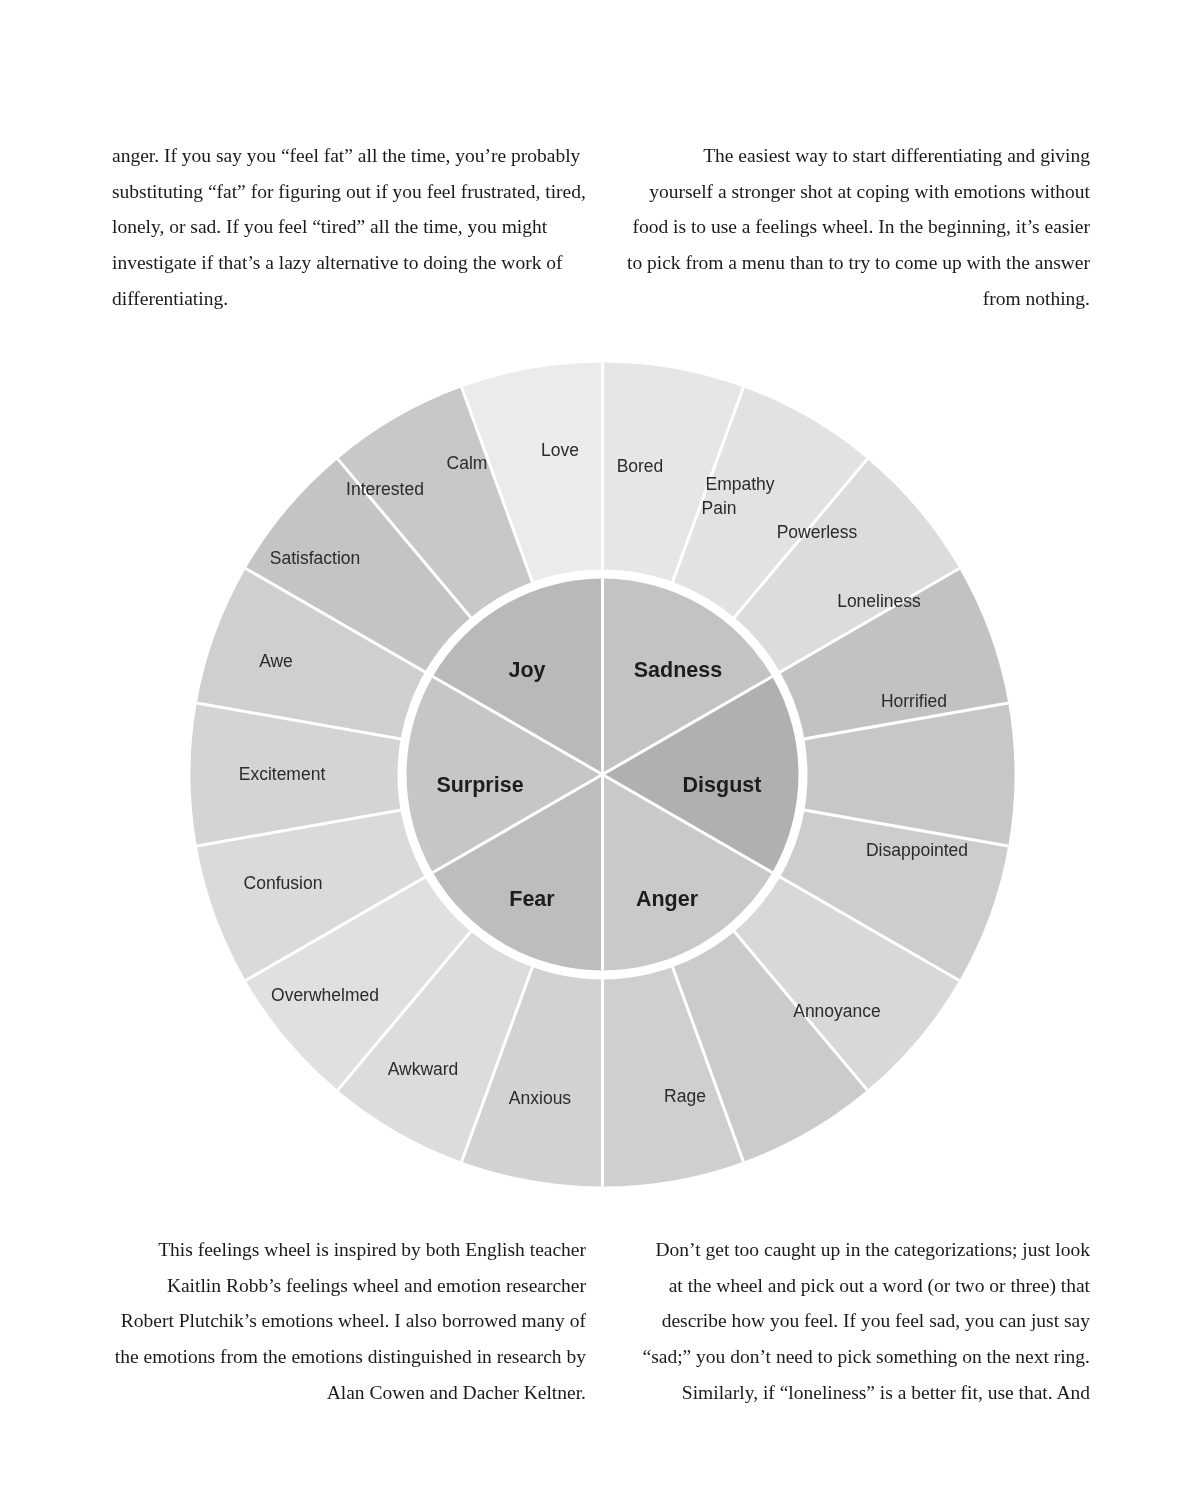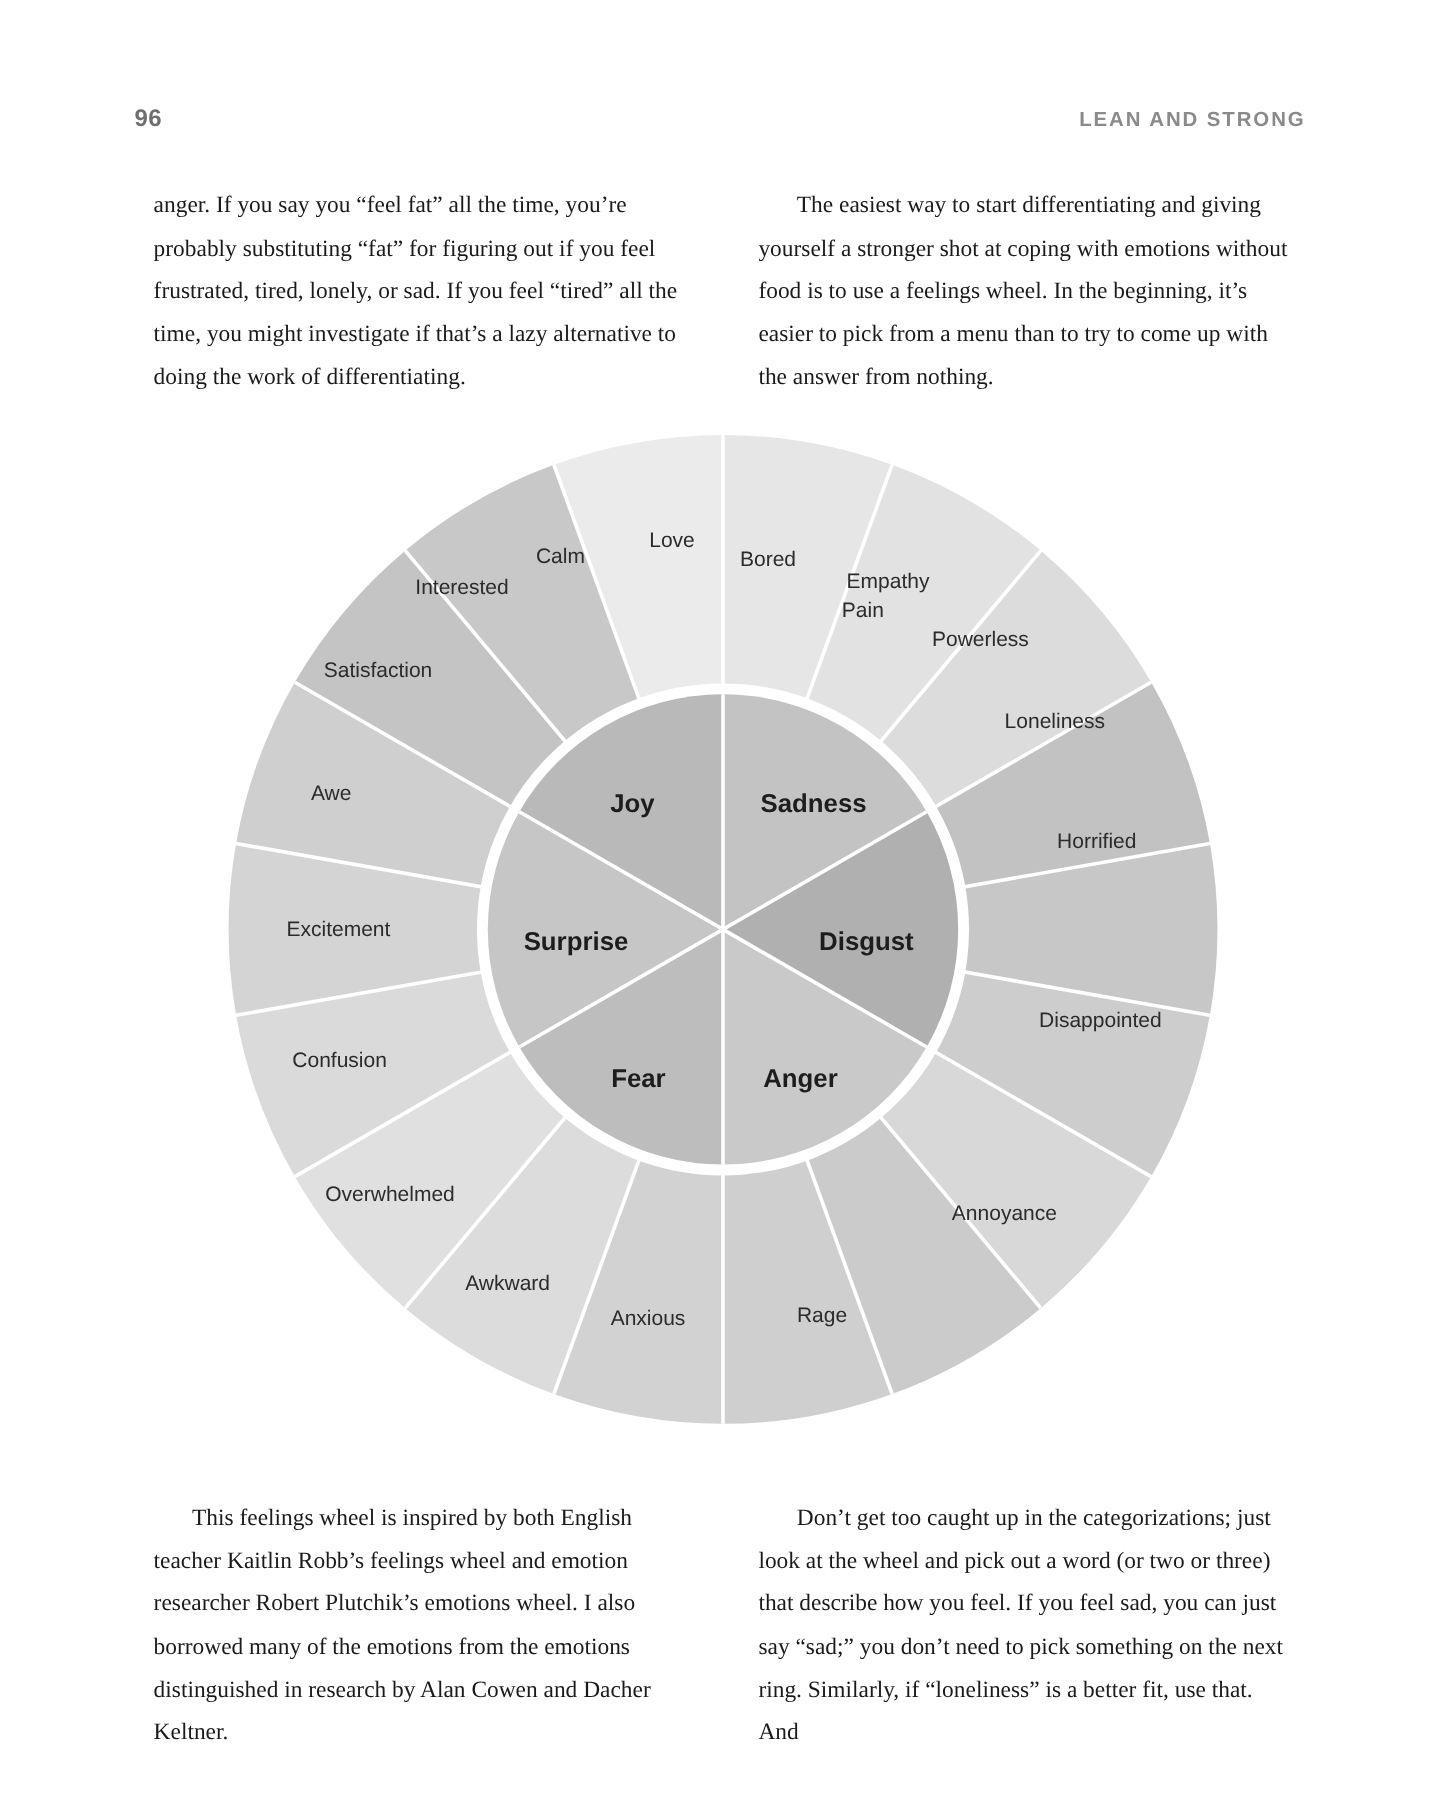--- a/index.html
+++ b/index.html
@@ -57,22 +57,22 @@
     font-size: 19.5px;
     line-height: 1.83;
     text-align: left;
   }
   .col.left  { left: 112px; }
   .col.right { left: 616px; }
 
   .col-top  { top: 138px; }
   .col-bottom { top: 1232px; }
 
-  .col p { margin: 16px; }
-  .col p.indent { text-indent: 32px; }
+  .col p { margin: 0; }
+  .col p.indent { text-indent: 32px; text-align: right; }
 
   
   .figure {
     position: absolute;
     left: 180px;
     top: 352px;
     width: 845px;
     height: 845px;
   }
   .wheel {
@@ -92,24 +92,20 @@
     font-size: 21.5px;
     font-weight: bold;
     fill: #1d1d1d;
   }
 </style>
 </head>
 <body>
 
 <div class="page">
 
-  <div class="running-head">
-    <div class="folio">96</div>
-    <div class="book-title">LEAN AND STRONG</div>
-  </div>
 
   <div class="col left col-top">
     <p>anger. If you say you “feel fat” all the time, you’re probably substituting “fat” for figuring out if you feel frustrated, tired, lonely, or sad. If you feel “tired” all the time, you might investigate if that’s a lazy alternative to doing the work of differentiating.</p>
   </div>
 
   <div class="col right col-top">
     <p class="indent">The easiest way to start differentiating and giving yourself a stronger shot at coping with emotions without food is to use a feelings wheel. In the beginning, it’s easier to pick from a menu than to try to come up with the answer from nothing.</p>
   </div>
 
   <div class="figure">

